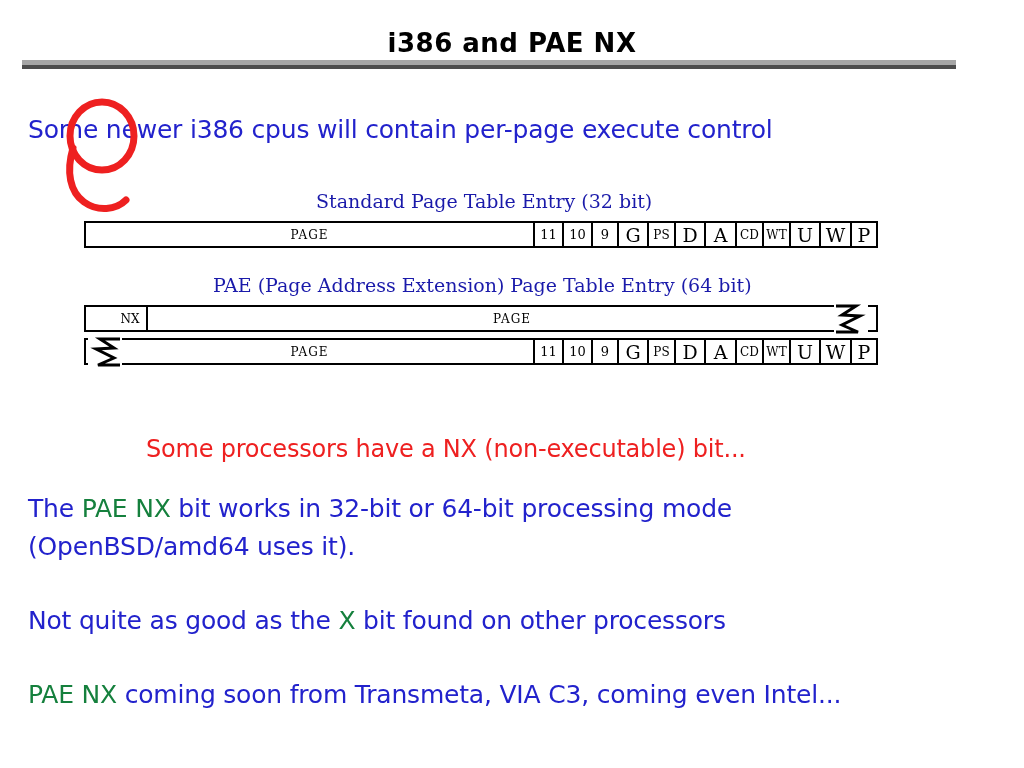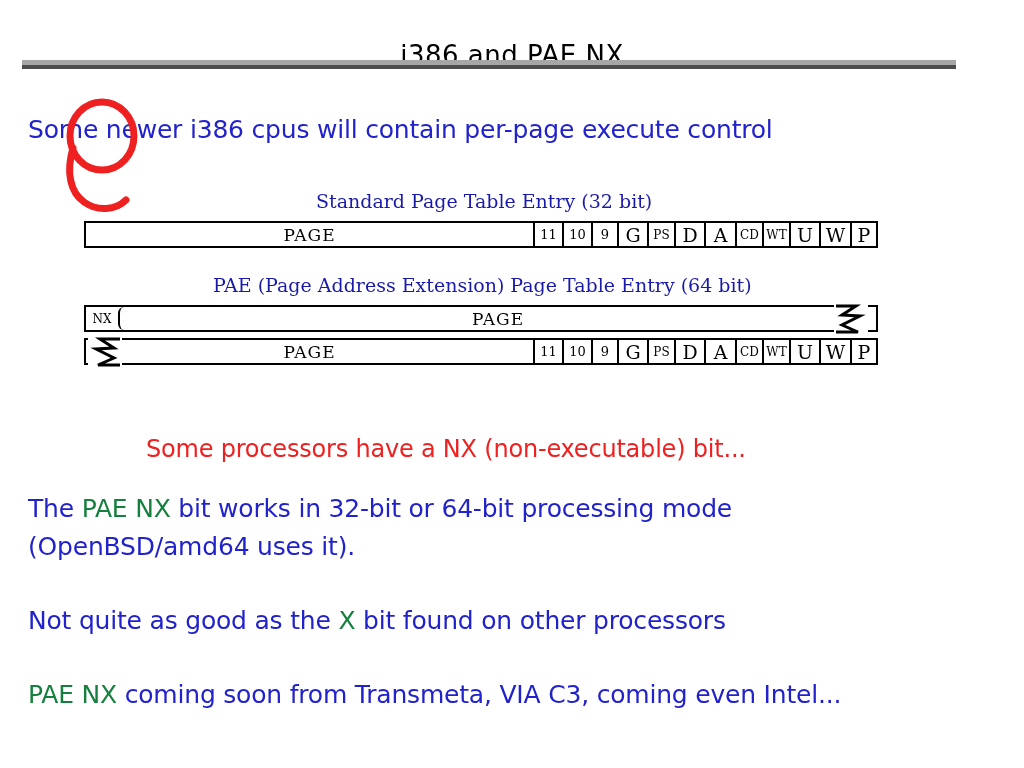--- a/index.html
+++ b/index.html
@@ -18,24 +18,23 @@
 
   
   #slide-title {
     position: absolute;
     left: 0;
     top: 28px;
     width: 1024px;
     text-align: center;
     font-family: "DejaVu Sans", sans-serif;
     font-size: 26px;
-    font-weight: normal;
+    font-weight: bold;
     color: #000000;
     letter-spacing: 0.5px;
-    margin-top: 12px;
   }
 
   
   #title-divider {
     position: absolute;
     left: 22px;
     top: 60px;
     width: 934px;
     height: 9px;
   }
@@ -112,23 +111,22 @@
     border-left: 2px solid #000000;
     display: flex;
     align-items: center;
     justify-content: center;
     font-family: "DejaVu Serif", serif;
     color: #000000;
     height: 100%;
   }
   .cell.first { border-left: none; }
   .cell-page {
-    font-size: 17px;
+    font-size: 12px;
     letter-spacing: 1px;
-    border-radius: 6px;
   }
   .cell-big  { font-size: 19px; }
   .cell-mid  { font-size: 13px; }
   .cell-sm   { font-size: 12px; }
 
   #row-std { left: 84px; top: 31px; width: 794px; }
   #row-pae-hi { left: 84px; top: 115px; width: 794px; }
   #row-pae-lo { left: 84px; top: 148px; width: 794px; }
 
   
@@ -179,21 +177,21 @@
     <div class="cell cell-sm" style="width:27px;">CD</div>
     <div class="cell cell-sm" style="width:27px;">WT</div>
     <div class="cell cell-big" style="width:30px;">U</div>
     <div class="cell cell-big" style="width:31px;">W</div>
     <div class="cell cell-big" style="width:26px;">P</div>
   </div>
 
   <div class="diagram-caption" id="cap-pae">PAE (Page Address Extension) Page Table Entry (64 bit)</div>
 
   <div class="pte-row" id="row-pae-hi">
-    <div class="cell first cell-sm" style="width:32px;">NX</div>
+    <div class="cell first cell-sm" style="width:32px;margin-left:28px;">NX</div>
     <div class="cell cell-page" style="flex:1 1 auto;">PAGE</div>
   </div>
 
   <div class="pte-row" id="row-pae-lo">
     <div class="cell first cell-page" style="flex:1 1 auto;">PAGE</div>
     <div class="cell cell-mid" style="width:29px;">11</div>
     <div class="cell cell-mid" style="width:29px;">10</div>
     <div class="cell cell-mid" style="width:26px;">9</div>
     <div class="cell cell-big" style="width:30px;">G</div>
     <div class="cell cell-sm" style="width:27px;">PS</div>

